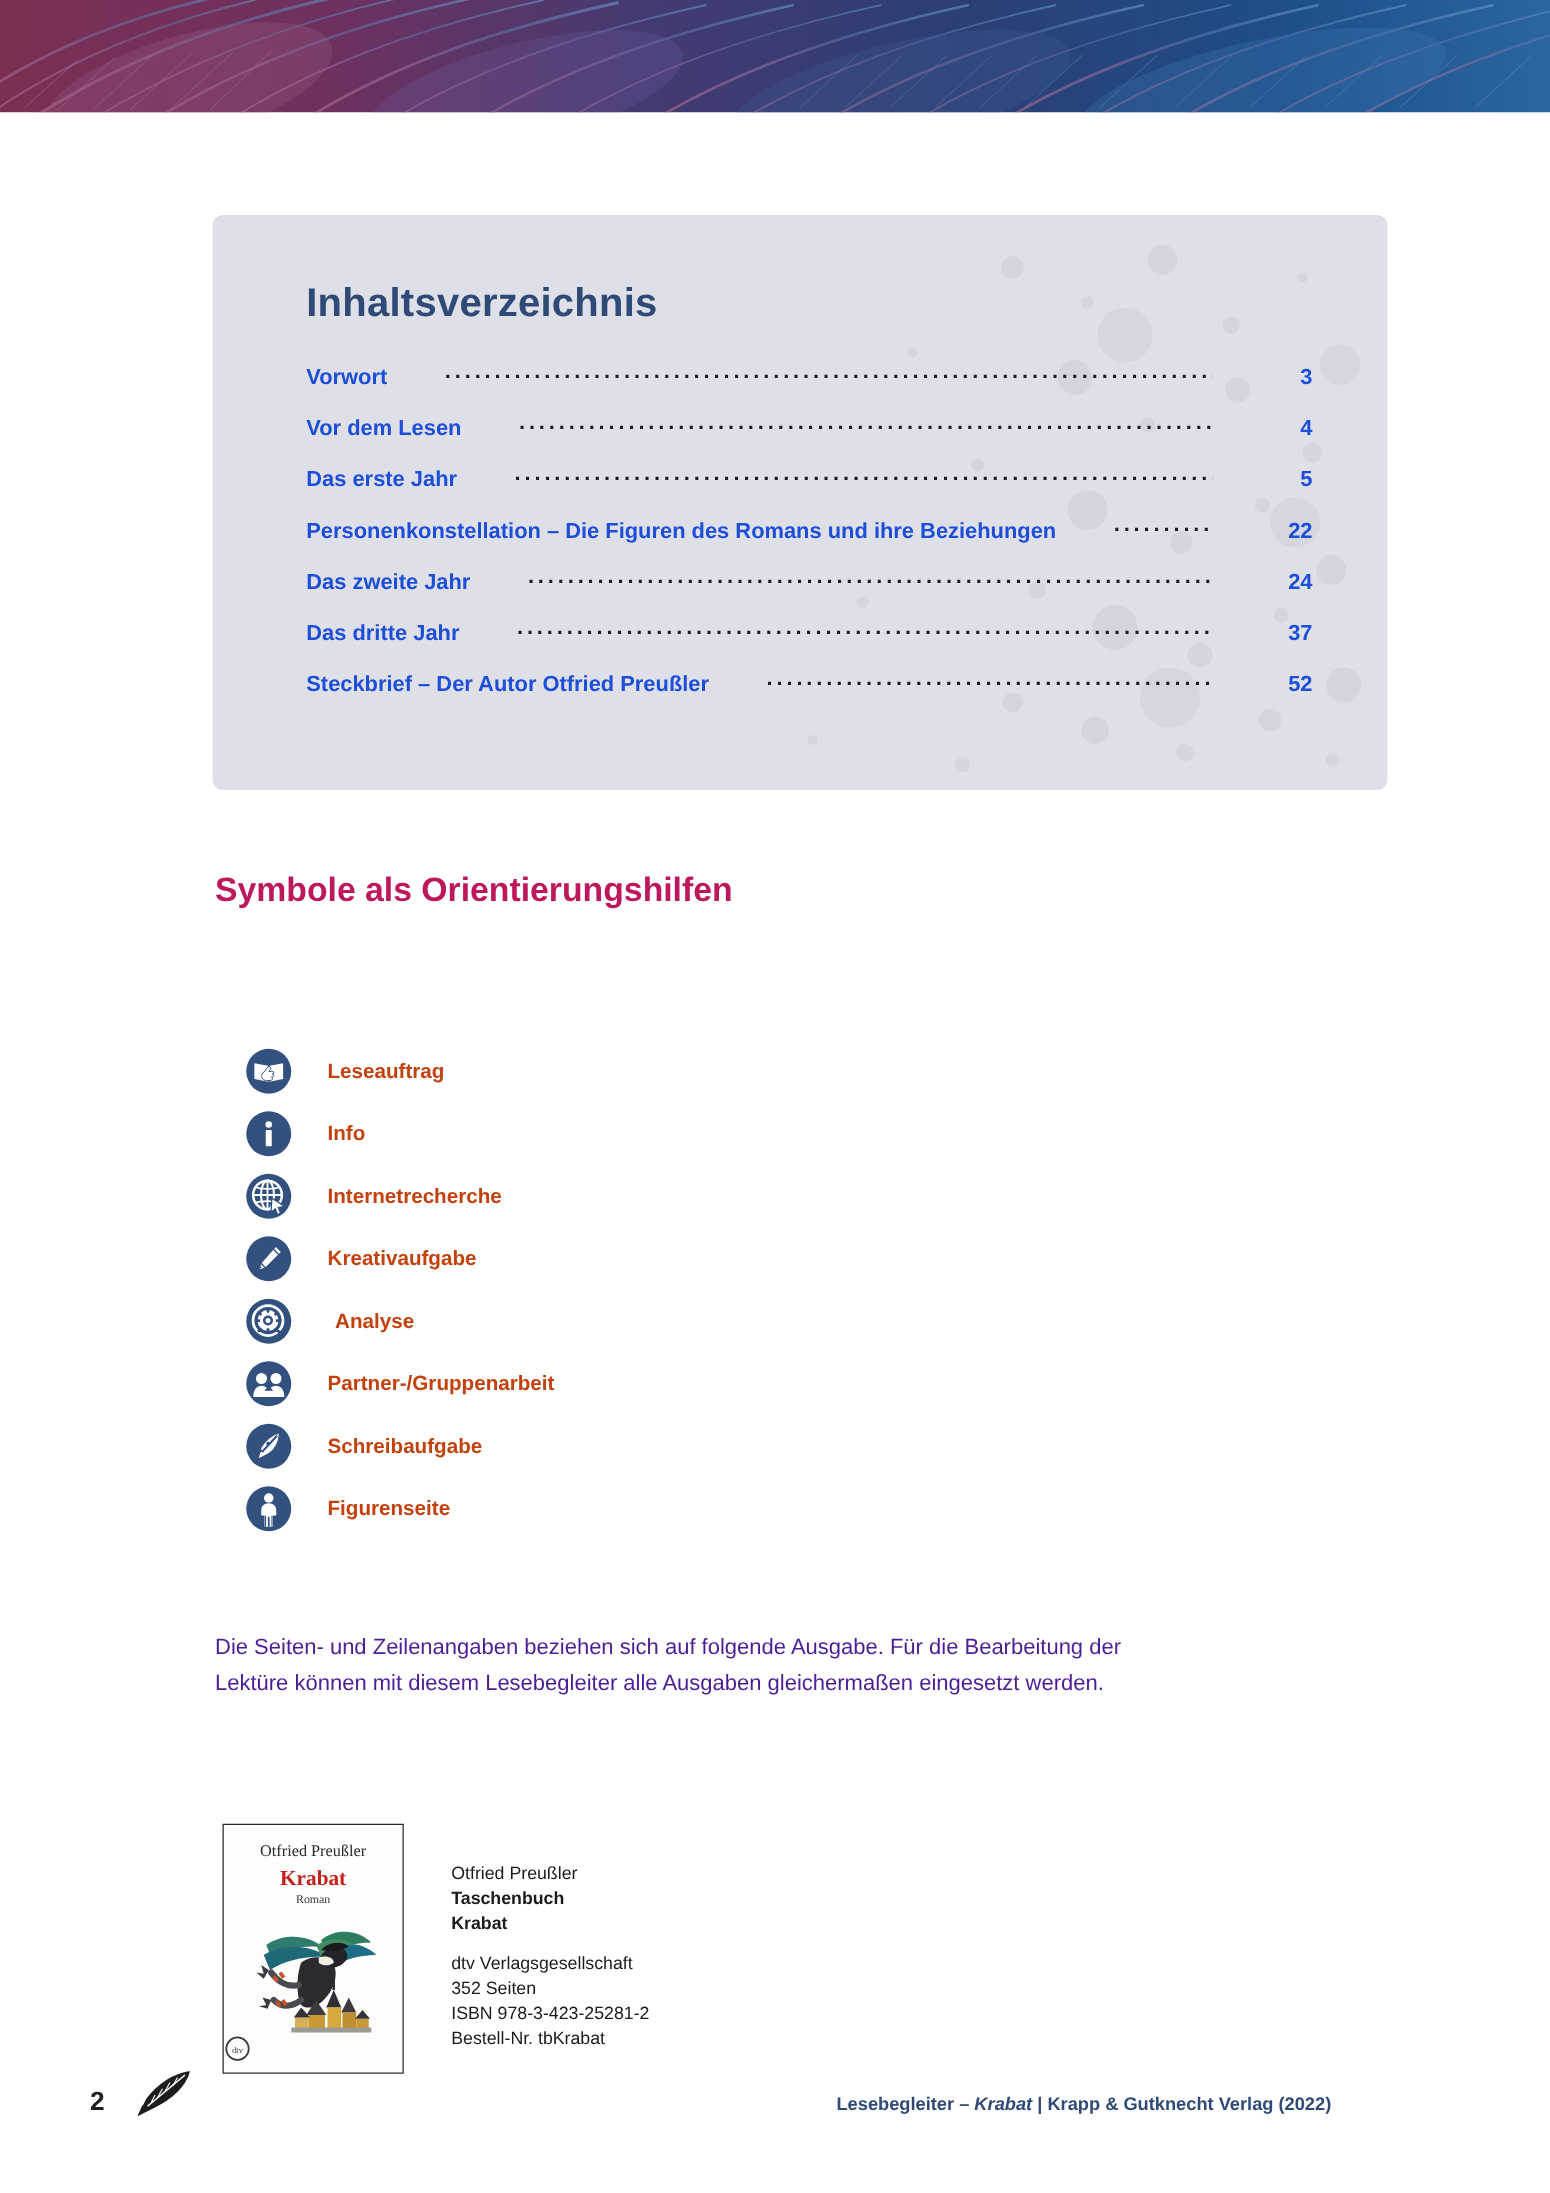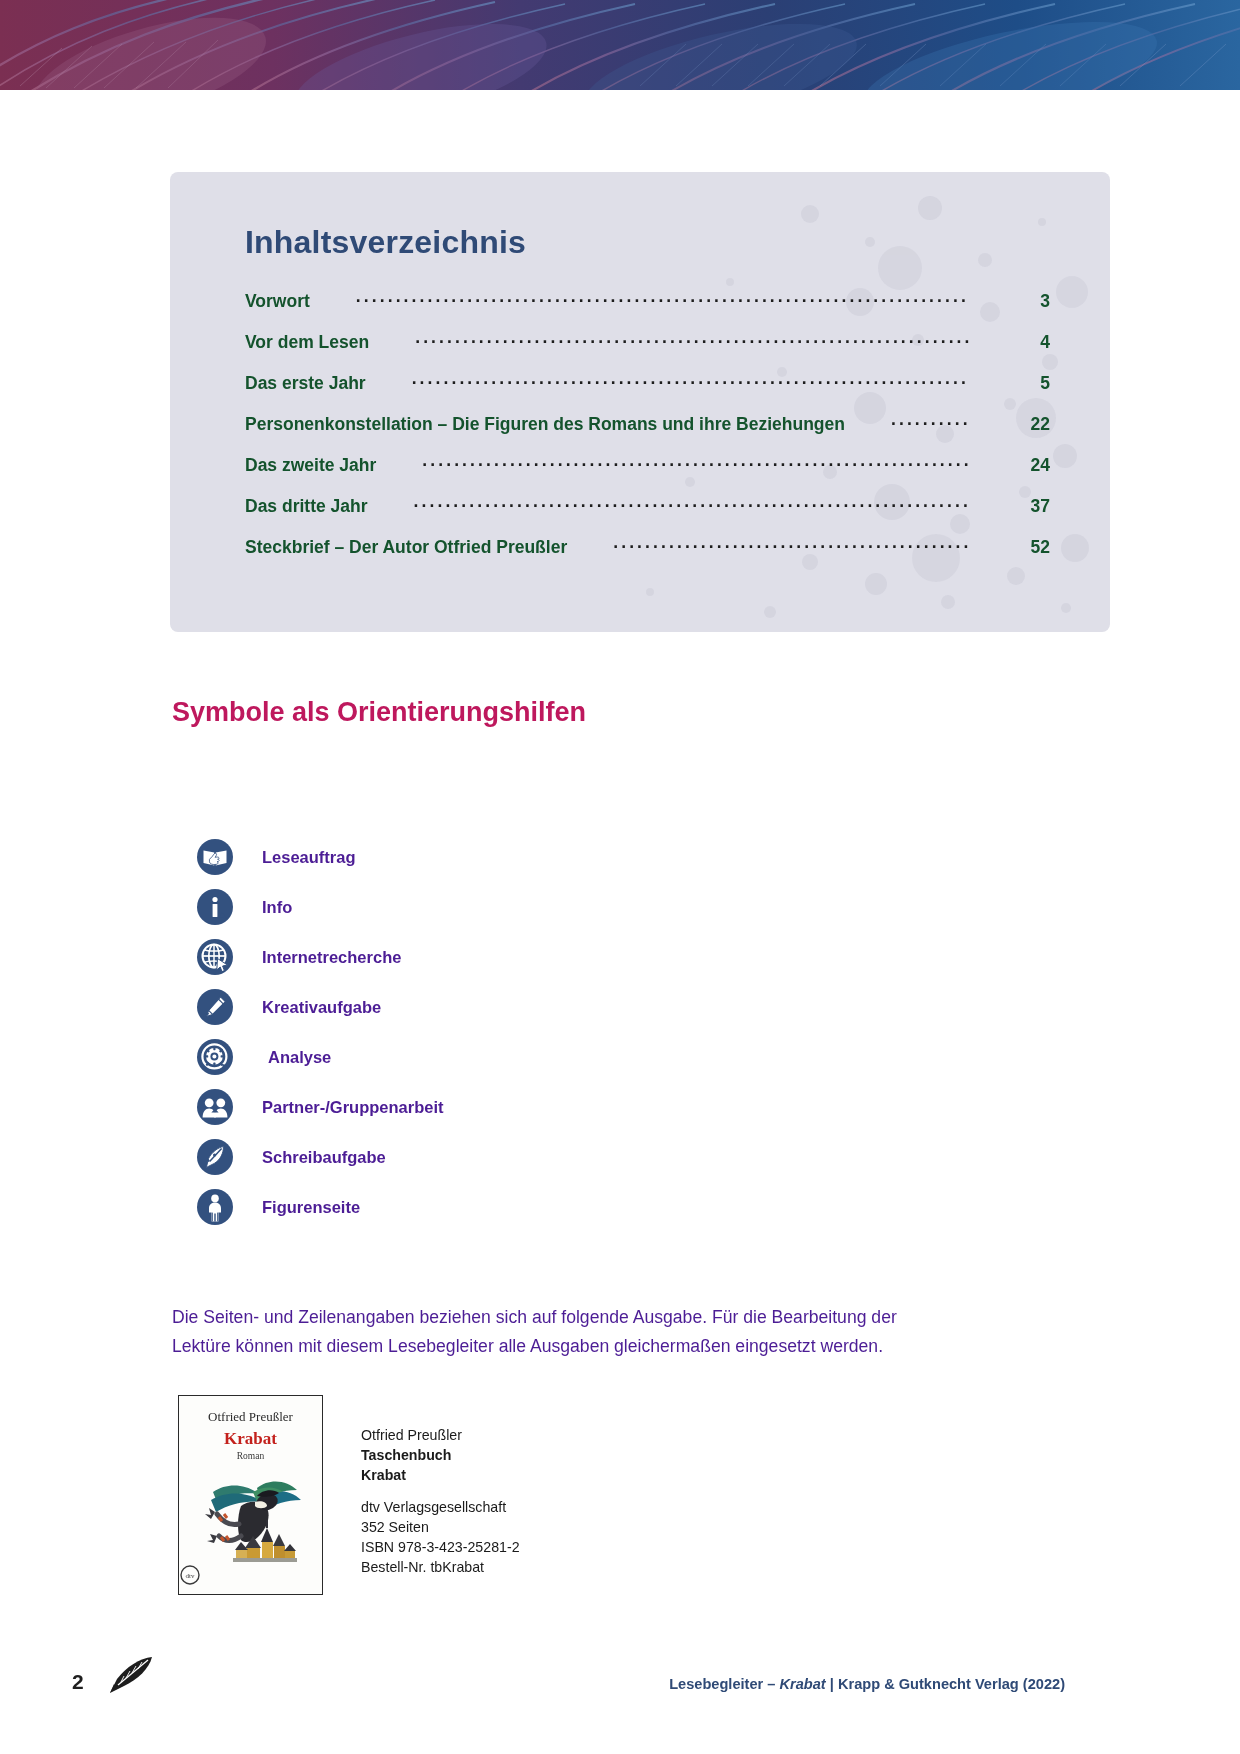--- a/index.html
+++ b/index.html
@@ -36,21 +36,21 @@
     font-weight: 600;
     letter-spacing: .2px;
     margin-bottom: 28px;
   }
   .toc-list { display: block; }
   .toc-row {
     display: flex;
     align-items: baseline;
     font-size: 17.5px;
     font-weight: 700;
-    color: #14532d;
+    color: #1d4ed8;
     height: 41px;
     gap: 44px;
   }
   .toc-label { white-space: nowrap; }
   .toc-leader {
     flex: 1 1 auto;
     position: relative;
     height: 1em;
     overflow: hidden;
     margin: 0 2px;
@@ -100,36 +100,36 @@
   .sym-ico {
     width: 38px; height: 38px;
     flex: 0 0 38px;
     display: flex; align-items: center; justify-content: center;
   }
   .sym-ico svg { display:block; }
   .sym-label {
     margin-left: 28px;
     font-size: 16.5px;
     font-weight: 700;
-    color: #4c1d95;
+    color: #c2410c;
   }
   .sym-label.indent { margin-left: 34px; }
 
   
   .edition-note {
     position: absolute;
     left: 172px; top: 1303px;
     width: 850px;
     font-size: 17.6px;
     line-height: 29px;
     color: #4c1d95;
   }
 
   
-  .book-wrap { position: absolute; left: 178px; top: 1395px; display:flex; }
+  .book-wrap { position: absolute; left: 178px; top: 1459px; display:flex; }
   .book-cover {
     width: 145px; height: 200px;
     border: 1px solid #2a2a2a;
     background: #fdfdfb;
     position: relative;
     flex: 0 0 145px;
   }
   .bc-author {
     position:absolute; top: 13px; left:0; right:0;
     text-align:center;

